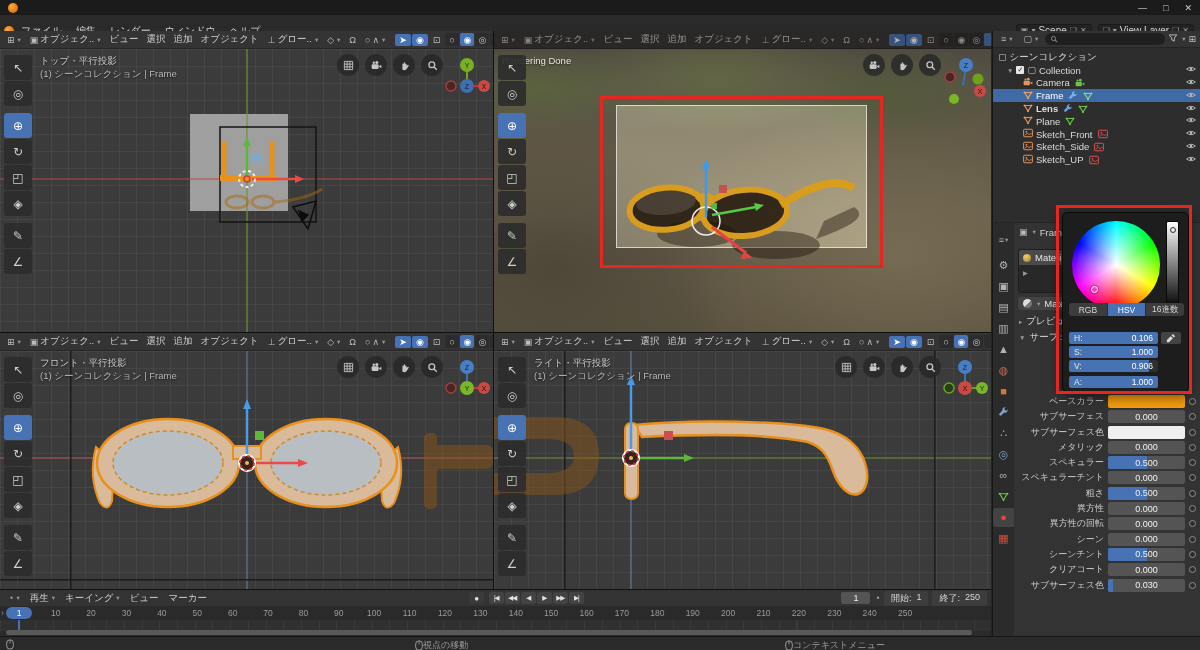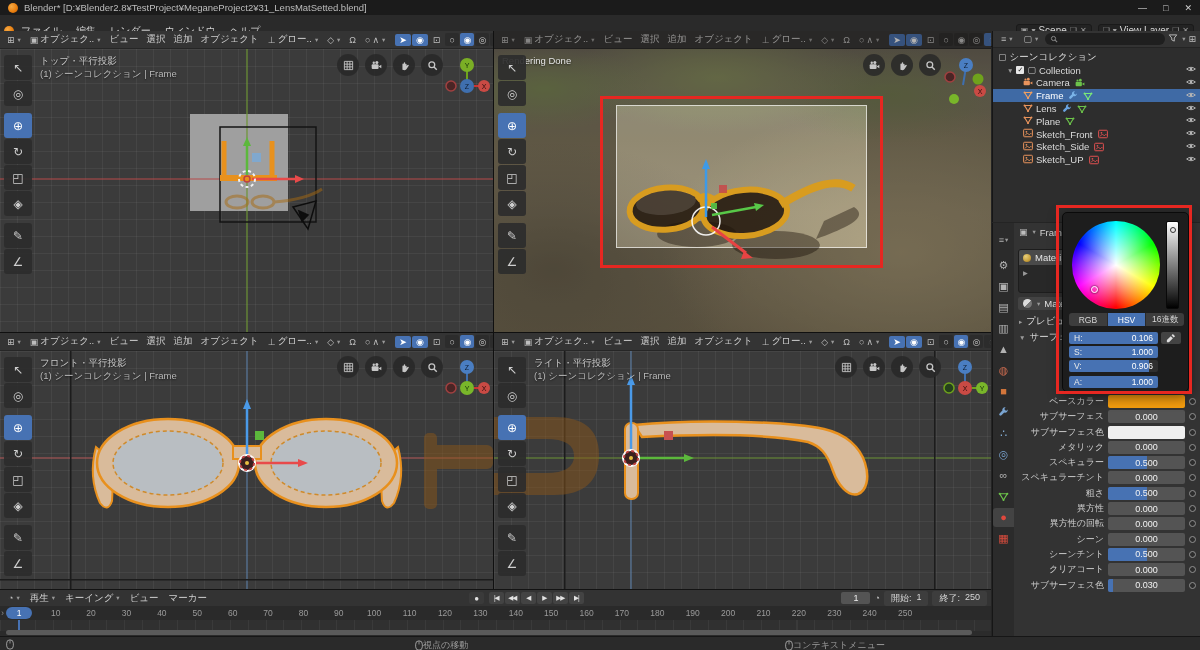--- a/index.html
+++ b/index.html
@@ -138,21 +138,21 @@
 .prow.tall .pdot { margin-top:3px; }
 
 
 #picker { position:absolute; left:1062px; top:212px; width:127px; height:180px; background:#1d1d1d; border:1px solid #0a0a0a; border-radius:5px; box-shadow:0 4px 14px rgba(0,0,0,.6); z-index:60; padding:8px 6px 0 6px; }
 .wheel { position:absolute; left:9px; top:8px; width:88px; height:88px; border-radius:50%;
   background:radial-gradient(circle, rgba(255,255,255,1) 0%, rgba(255,255,255,0) 68%),
   conic-gradient(from 180deg, #f00, #f0f, #00f, #0ff, #0f0, #ff0, #f00); }
 .wheel-dot { position:absolute; left:22%; top:74%; width:7px; height:7px; border:1.5px solid #fff; border-radius:50%; box-shadow:0 0 2px #000; }
 .vslider { position:absolute; left:103px; top:8px; width:13px; height:88px; border:1px solid #090909; border-radius:2px; background:linear-gradient(#fff, #000); }
 .vhandle { position:absolute; left:3px; top:5px; width:6px; height:6px; border:1.2px solid #333; border-radius:50%; }
-.cseg { position:absolute; left:6px; top:100px; display:flex; width:115px; height:13px; }
+.cseg { position:absolute; left:6px; top:90px; display:flex; width:115px; height:13px; }
 .cseg span { flex:1; background:#3d3d3d; color:#d5d5d5; display:flex; align-items:center; justify-content:center; font-size:8.5px; border-right:1px solid #2a2a2a; }
 .cseg span:first-child { border-radius:3px 0 0 3px; }
 .cseg span:last-child { border-radius:0 3px 3px 0; border-right:none; }
 .cseg span.on { background:#4772b3; color:#fff; }
 .crow { position:absolute; left:6px; display:flex; gap:3px; align-items:center; }
 .cslider { width:89px; height:12px; background:#2f2f2f; border-radius:2px; position:relative; overflow:hidden; }
 .cslider .fill { position:absolute; left:0; top:0; bottom:0; background:#4772b3; }
 .cslider em { position:absolute; left:5px; top:0; bottom:0; display:flex; align-items:center; font-style:normal; color:#eaeaea; font-size:8.5px; }
 .cslider b { position:absolute; right:5px; top:0; bottom:0; display:flex; align-items:center; color:#fff; font-weight:normal; font-size:8.5px; }
 .dropper { width:20px; height:12px; background:#434343; border-radius:2px; display:flex; align-items:center; justify-content:center; color:#ddd; }
@@ -204,21 +204,20 @@
         <line x1="6" y1="1.5" x2="6" y2="6.5" stroke="currentColor" stroke-width="1.3"></line>
       </symbol>
     <symbol id="i-dropper" viewBox="0 0 16 16">
         <path d="M11 1.5 l3.5 3.5 -2.2 2.2 -3.5-3.5 Z M7.6 5 l3.4 3.4 -6.2 6.2 H1.4 v-3.4 Z" fill="currentColor"></path>
       </symbol>
   </defs>
 </svg>
 
 <div id="titlebar">
   <span class="blogo"></span>
-  <span>Blender* [D:¥Blender2.8¥TestProject¥MeganeProject2¥31_LensMatSetted.blend]</span>
   <span class="winbtns">
     <span>—</span>
     <span>□</span>
     <span>✕</span>
   </span>
 </div>
 
 <div id="topbar">
   <span class="blogo"></span>
   <span class="tmenus" style="display:flex">
@@ -898,21 +897,21 @@
         </span>
       <span class="badge" style="color:#7ae87a;">
           <svg class="ic" style="width:10px;height:10px;">
             <use href="#i-tri"></use>
           </svg>
         </span>
       <span class="eye"><svg class="ic" style="width:10px;height:10px;">
             <use href="#i-eye"></use>
           </svg></span>
     </div>
-    <div class="ol-row" style="padding-left:30px;">
+    <div class="ol-row" style="padding-left:30px;font-weight:bold;">
       <span style="color:#e8935c;"><svg class="ic" style="width:10px;height:10px;">
             <use href="#i-tri"></use>
           </svg></span>
       <span>Lens</span>
       <span class="badge" style="color:#6aa3e0;">
           <svg class="ic" style="width:10px;height:10px;">
             <use href="#i-wrench"></use>
           </svg>
         </span>
       <span class="badge" style="color:#6cc24a;">

